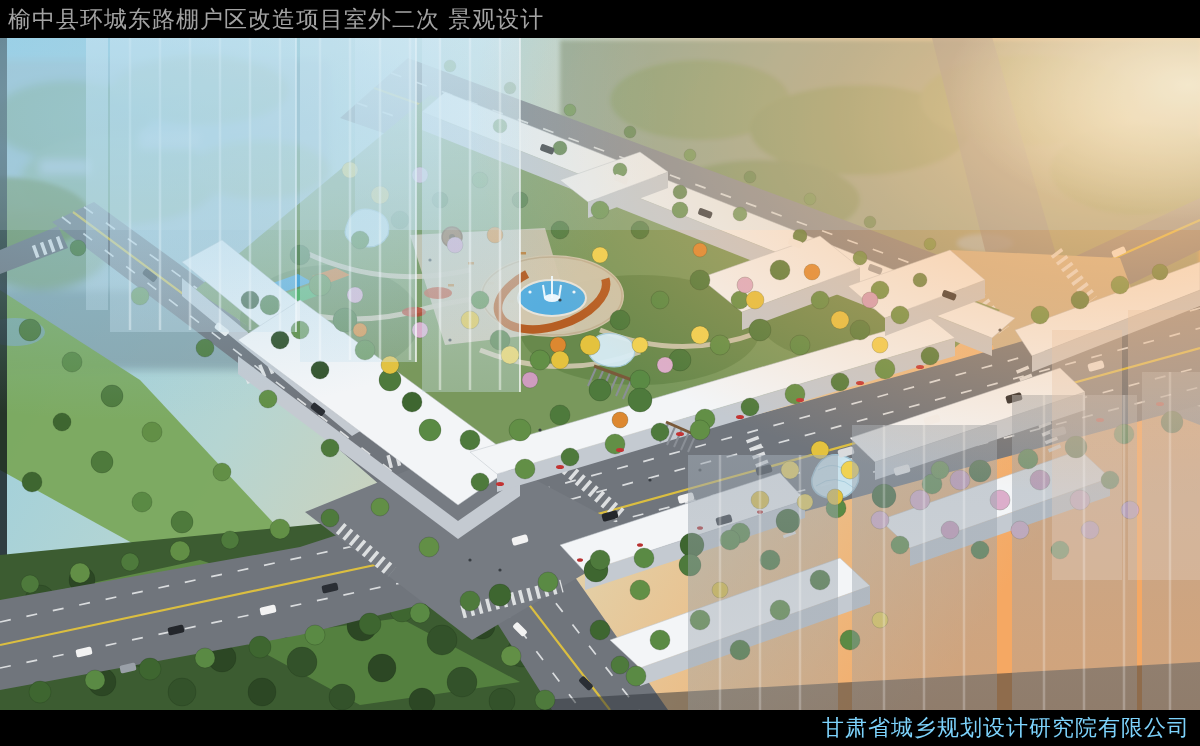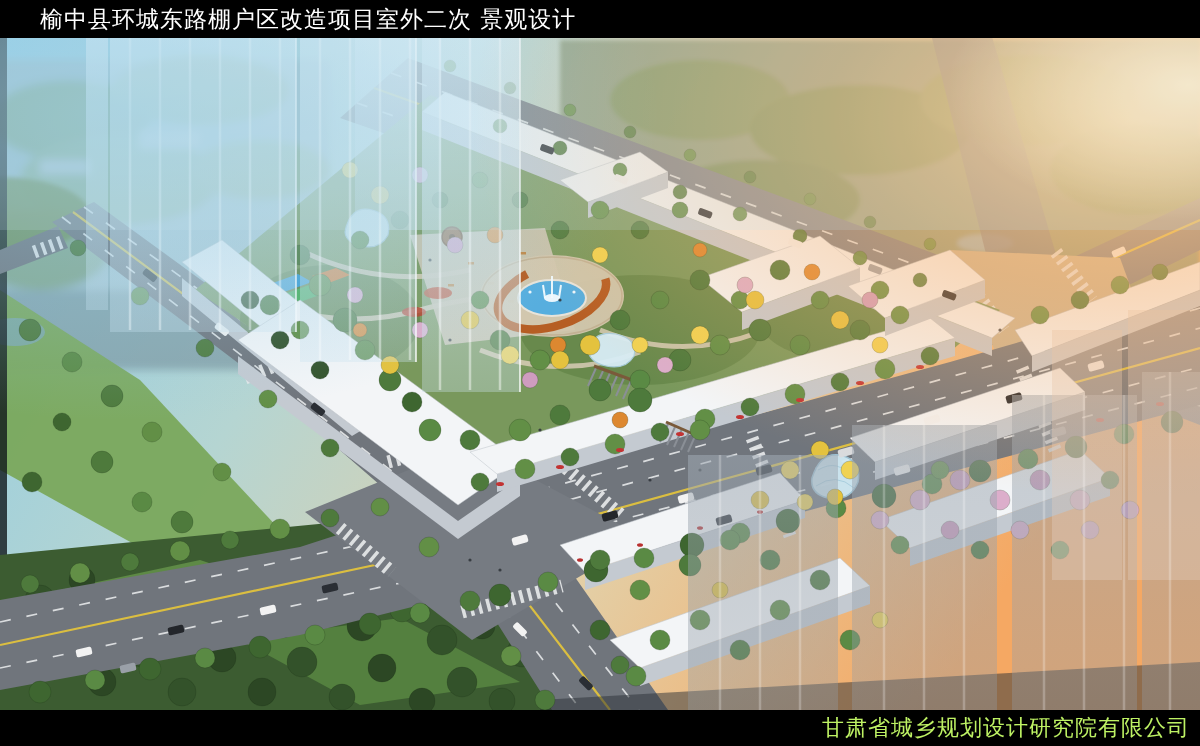--- a/index.html
+++ b/index.html
@@ -2,22 +2,22 @@
 <html><head>
 <meta charset="utf-8">
 <style>
   html,body{margin:0;padding:0;background:#222;}
   .poster{position:relative;width:1200px;height:746px;overflow:hidden;background:#000;
           font-family:"DejaVu Serif","Liberation Serif",serif;}
   .scene{position:absolute;left:0;top:0;width:1200px;height:746px;display:block;}
   .bar{position:absolute;left:0;width:1200px;background:#000;z-index:5;display:flex;align-items:center;}
   .bar-top{top:0;height:38px;}
   .bar-bottom{bottom:0;height:36px;justify-content:flex-end;}
-  .title-text{color:#ffffff;font-size:23px;letter-spacing:1px;padding-left:8px;white-space:nowrap;margin-left:32px;}
-  .credit-text{color:#bef264;font-size:22px;letter-spacing:1px;padding-right:10px;white-space:nowrap;}
+  .title-text{color:#a3a3a3;font-size:23px;letter-spacing:1px;padding-left:8px;white-space:nowrap;}
+  .credit-text{color:#7dd3fc;font-size:22px;letter-spacing:1px;padding-right:10px;white-space:nowrap;}
   
   .tree{stroke:rgba(25,45,18,.35);stroke-width:.6;}
   .tg1{fill:#4e7a3c}.tg2{fill:#628f46}.tg3{fill:#3e6630}.tg4{fill:#5a8a44}
   .tdk{fill:#33522a}.tdd{fill:#2c4724}
   .ty{fill:#e4c23e}.ty2{fill:#f0d252}.to{fill:#dd8830}
   .tp{fill:#dcaecb}.tp2{fill:#cf9cbf}
   .broof{fill:#f3f5f7;stroke:#bcc2c9;stroke-width:.5}
   .bside{fill:#c4cad1}
   .road{fill:#70757c}.roadfar{fill:#7b8087}
   .dash{stroke:#eceff0;stroke-width:1.7;stroke-dasharray:11 16;fill:none;opacity:.85}

